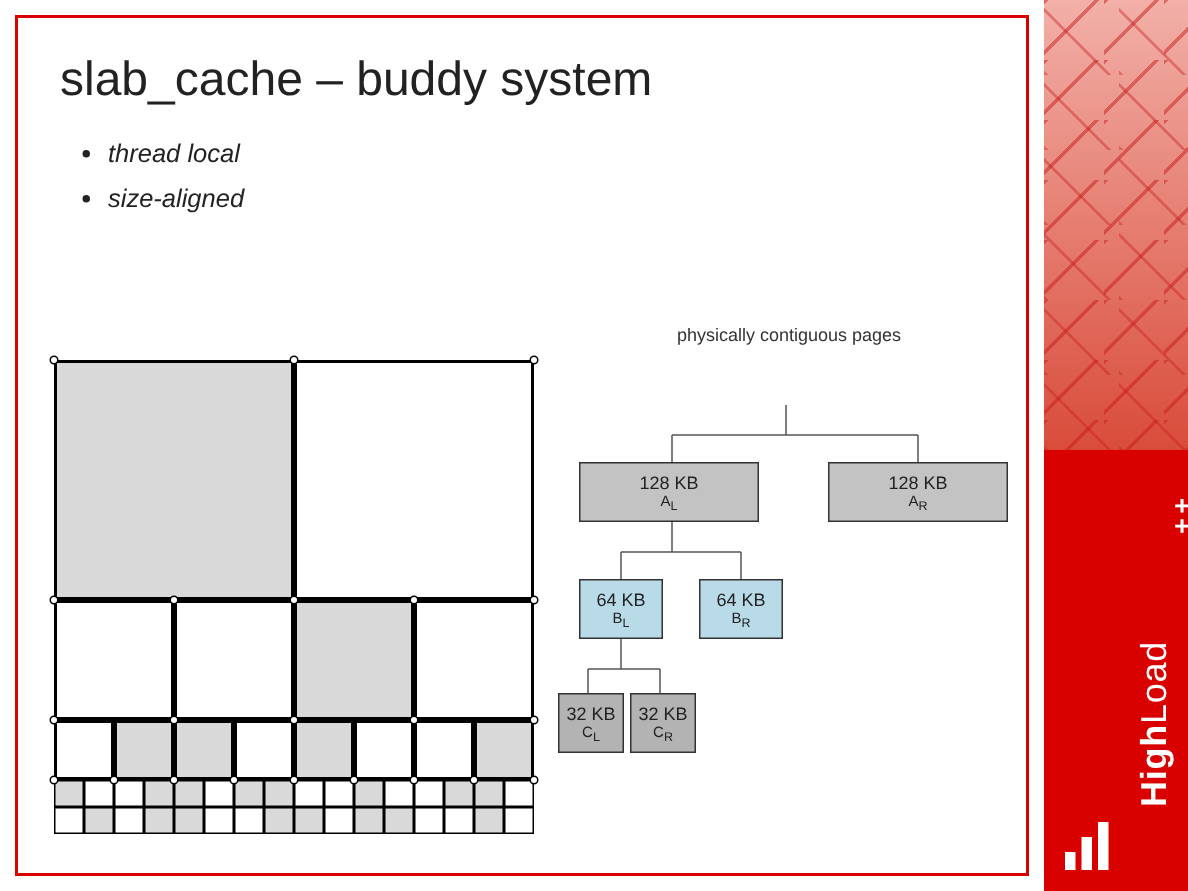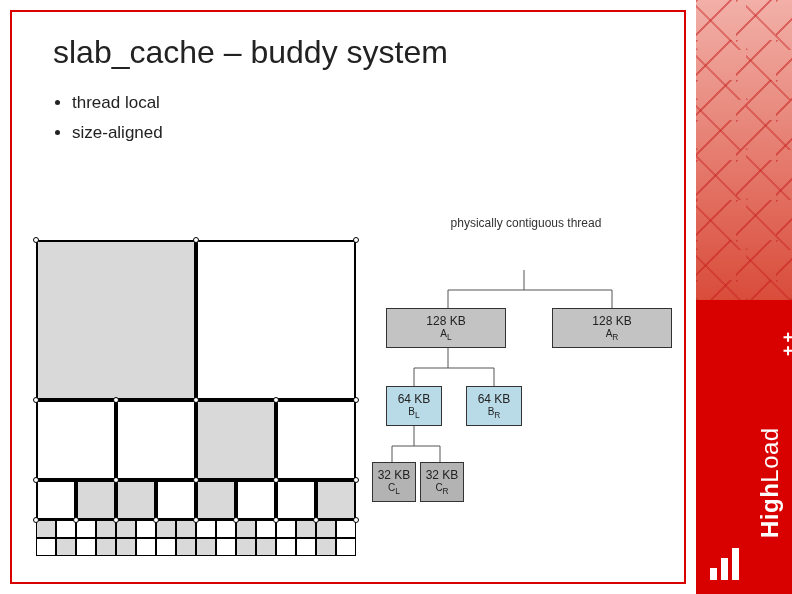--- a/index.html
+++ b/index.html
@@ -1,19 +1,19 @@
 <!DOCTYPE html>
 <html><head>
 <meta charset="utf-8">
 <style>
 * { box-sizing: border-box; margin: 0; padding: 0; }
 body { width: 792px; height: 594px; font-family: Arial, Helvetica, sans-serif; position: relative; background: #fff; overflow: hidden; }
 .slide { position: absolute; left: 10px; top: 10px; width: 676px; height: 574px; border: 2px solid #d90000; background: #fff; }
-.title { font-size: 32px; font-weight: normal; color: #222; padding: 22px 0 0 41px; }
-.bullets { padding: 22px 0 0 60px; font-size: 17px; color: #222; }
+.title { font-size: 32px; font-weight: normal; color: #222; padding: 22px 0 0 28px; }
+.bullets { padding: 22px 0 0 60px; font-size: 17px; color: #222; font-style: italic; }
 .bullets li { margin-bottom: 10px; list-style: disc; }
 .legend { position: absolute; left: 384px; top: 204px; font-size: 12px; color: #333; width: 260px; text-align: center; }
 .buddy-grid { position: absolute; left: 24px; top: 228px; width: 320px; height: 316px; }
 .buddy-grid .big { position: absolute; border: 2px solid #000; background: #d9d9d9; }
 .buddy-grid .white { background: #fff; }
 .tree { position: absolute; left: 372px; top: 222px; width: 296px; height: 320px; }
 .tree svg { position: absolute; left: 0; top: 0; }
 .node { position: absolute; border: 1px solid #333; text-align: center; display: flex; flex-direction: column; justify-content: center; font-size: 12px; color: #222; }
 .node .size { font-size: 12px; }
 .node .sub { font-size: 10px; }
@@ -34,21 +34,21 @@
 </head>
 <body>
 
 <div class="slide">
   <h1 class="title">slab_cache – buddy system</h1>
   <ul class="bullets">
     <li>thread local</li>
     <li>size-aligned</li>
   </ul>
 
-  <div class="legend">physically contiguous thread</div>
+  <div class="legend">physically contiguous pages</div>
 
   <div class="buddy-grid">
     <div class="big" style="left:0;top:0;width:160px;height:160px;"></div>
     <div class="big white" style="left:160px;top:0;width:160px;height:160px;"></div>
     <div class="big white" style="left:0;top:160px;width:80px;height:80px;"></div>
     <div class="big white" style="left:80px;top:160px;width:80px;height:80px;"></div>
     <div class="big" style="left:160px;top:160px;width:80px;height:80px;"></div>
     <div class="big white" style="left:240px;top:160px;width:80px;height:80px;"></div>
 
     <div class="big white" style="left:0;top:240px;width:40px;height:40px;"></div>

